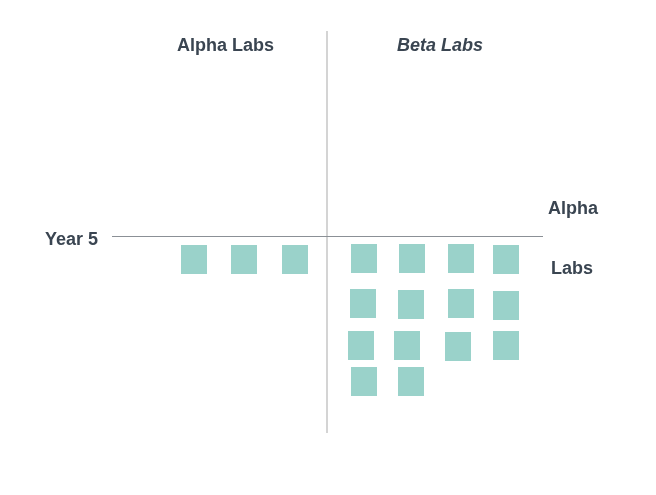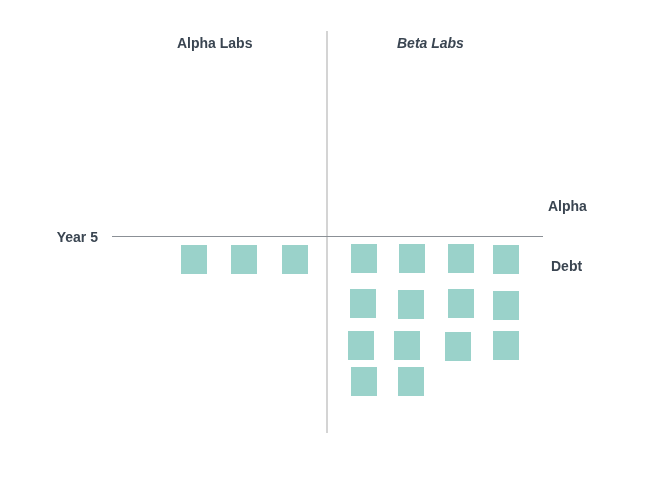--- a/index.html
+++ b/index.html
@@ -10,21 +10,21 @@
   .canvas {
     position: relative;
     width: 656px;
     height: 495px;
     background: #ffffff;
     overflow: hidden;
     font-family: "Liberation Sans", sans-serif;
   }
   .label {
     position: absolute;
-    font-size: 14px;
+    font-size: 18px;
     font-weight: 700;
     color: var(--text-color, #3a4551);
     white-space: nowrap;
     line-height: 1;
   }
   .group-label-left  { left: 177px; top: 36px; }
   .group-label-right { left: 397px; top: 36px; font-style: italic; }
   .row-label   { left: 40px;  top: 230px; width: 58px; text-align: right; }
   .above-label { left: 548px; top: 199px; }
   .below-label { left: 551px; top: 259px; }
@@ -59,21 +59,21 @@
   <div class="label group-label-right">Beta Labs</div>
 
   <div class="vline"></div>
 
   <div class="hline"></div>
 
   <div class="label row-label">Year 5</div>
 
   <div class="label above-label">Alpha</div>
 
-  <div class="label below-label">Debt</div>
+  <div class="label below-label">Labs</div>
 
   <div>
       <div class="unit" style="left: 181px; top: 245px; width: 26px; height: 29px;"></div>
       <div class="unit" style="left: 231px; top: 245px; width: 26px; height: 29px;"></div>
       <div class="unit" style="left: 282px; top: 245px; width: 26px; height: 29px;"></div>
       <div class="unit" style="left: 351px; top: 244px; width: 26px; height: 29px;"></div>
       <div class="unit" style="left: 399px; top: 244px; width: 26px; height: 29px;"></div>
       <div class="unit" style="left: 448px; top: 244px; width: 26px; height: 29px;"></div>
       <div class="unit" style="left: 493px; top: 245px; width: 26px; height: 29px;"></div>
       <div class="unit" style="left: 350px; top: 289px; width: 26px; height: 29px;"></div>

